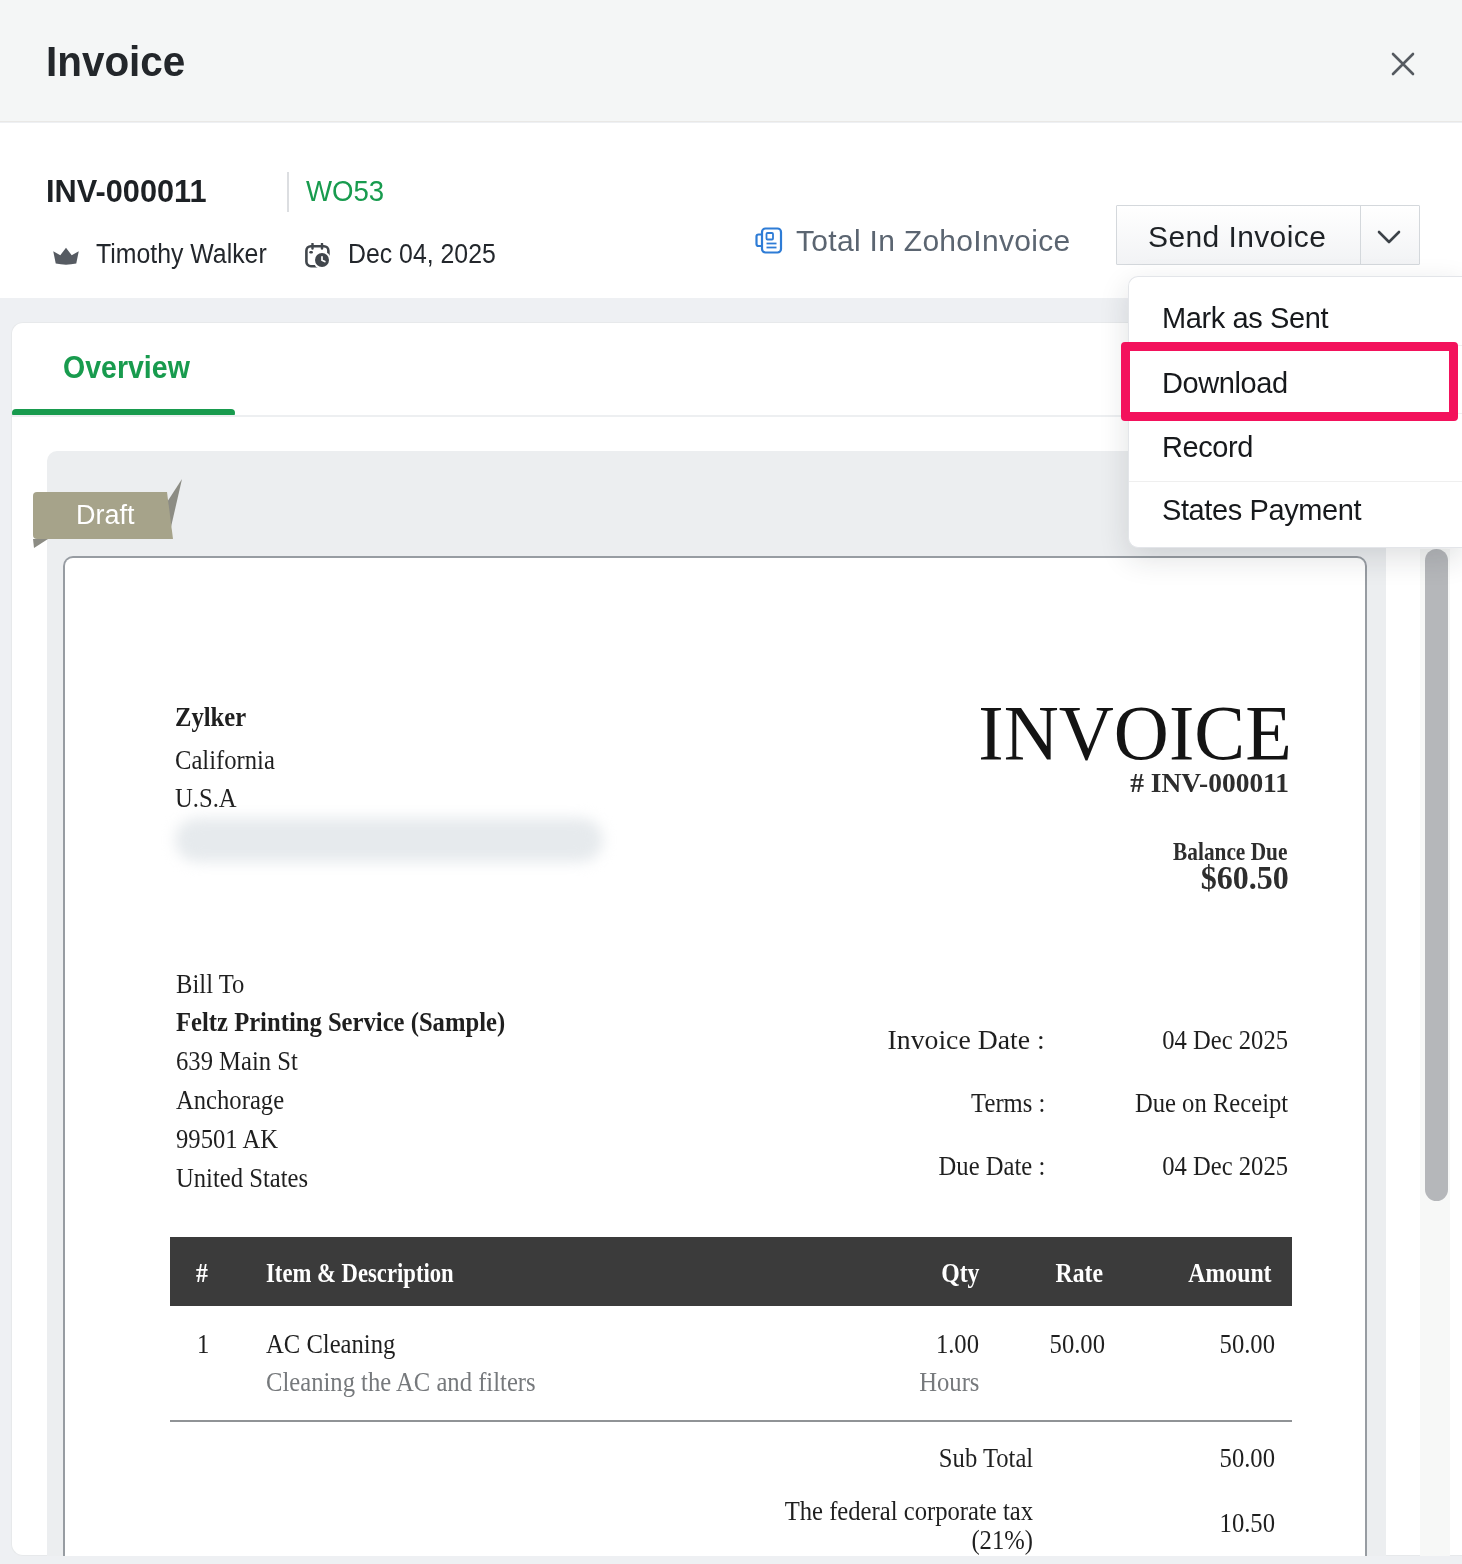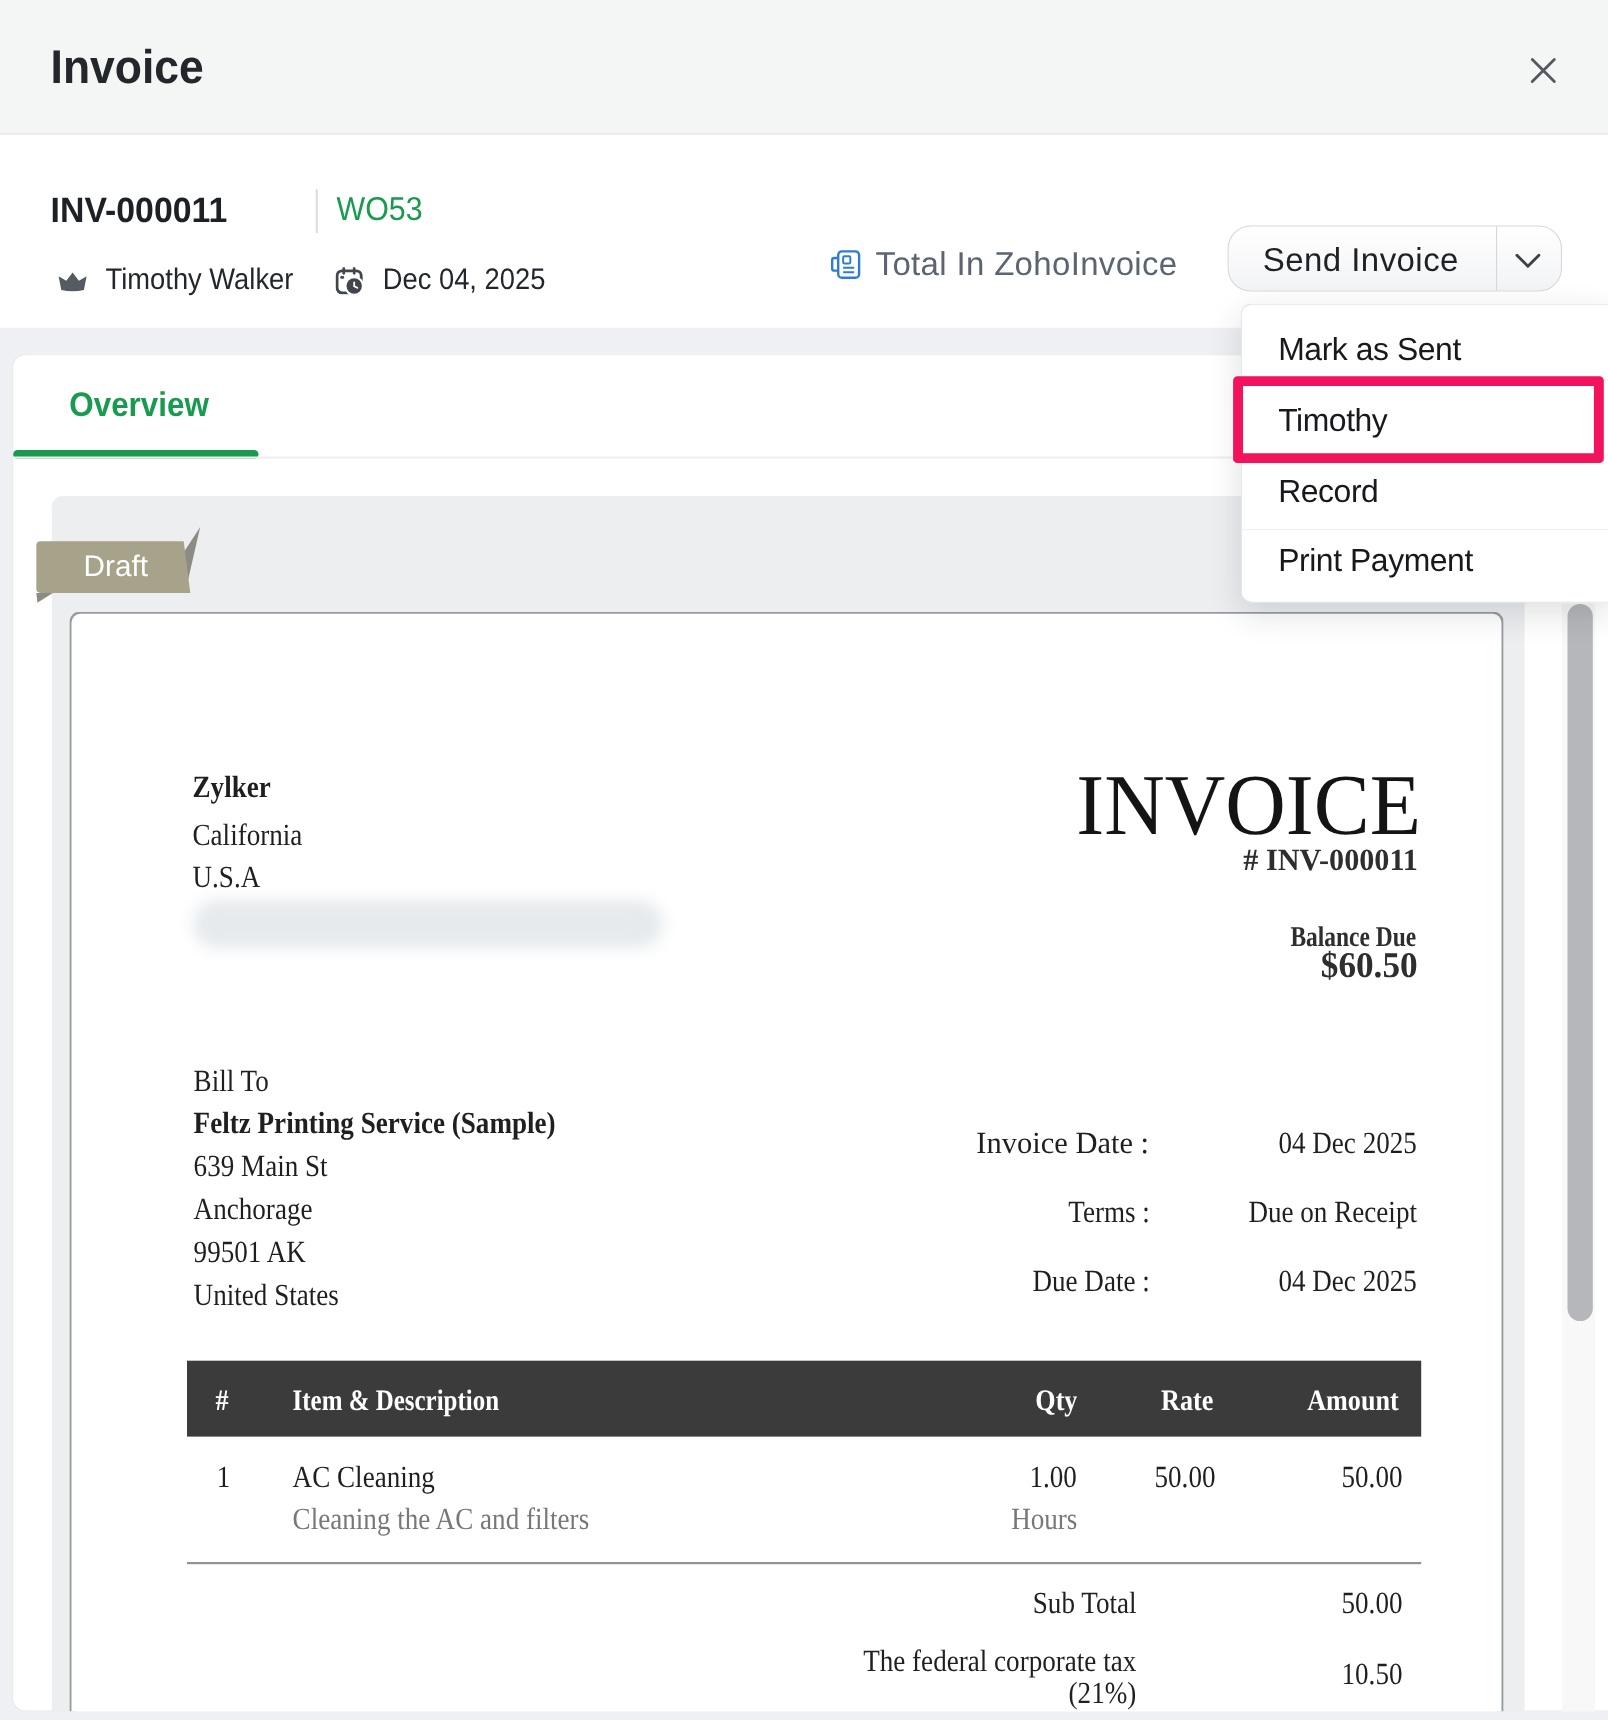--- a/index.html
+++ b/index.html
@@ -18,21 +18,21 @@
 
   .invno { left:46px; top:175px; font-size:32px; font-weight:700; color:#1d2125; transform:scaleX(.96); transform-origin:left top; }
   .vdiv  { left:287px; top:172px; width:2px; height:40px; background:#dcdee1; }
   .wo    { left:306px; top:176px; font-size:30px; font-weight:500; color:#189b4e; transform:scaleX(.92); transform-origin:left top; }
   .tw    { left:96px;  top:241px; font-size:27px; color:#23272c; transform:scaleX(.92); transform-origin:left top; }
   .dt    { left:348px; top:241px; font-size:27px; color:#23272c; transform:scaleX(.92); transform-origin:left top; }
   .openz { left:796px; top:226px; font-size:30px; color:#5b6571; letter-spacing:.3px; }
 
   
   .sendbtn { position:absolute; left:1116px; top:205px; width:304px; height:60px;
-             background:linear-gradient(#ffffff,#f2f3f5); border:1px solid #d4d8dc; border-radius:21px; }
+             background:linear-gradient(#ffffff,#f2f3f5); border:1px solid #d4d8dc; border-radius:1px; }
   .sendbtn .lbl { position:absolute; left:31px; top:14px; font-size:30px; color:#1e2226; letter-spacing:.4px; }
   .sendbtn .sep { position:absolute; right:58px; top:0; width:1px; height:58px; background:#d4d8dc; }
 
   
   .panel { position:absolute; left:11px; top:322px; width:1451px; height:1234px;
            background:#ffffff; border:1px solid #e7e9eb; border-right:none;
            border-radius:12px 0 0 12px; }
   .ovw   { left:63px; top:352px; font-size:31px; font-weight:700; color:#189b4e; transform:scaleX(.92); transform-origin:left top; }
   .tabline { left:12px; top:409px; width:223px; height:8px; background:#189b4e; border-radius:4px; }
   .tabborder { left:12px; top:415px; width:1450px; height:2px; background:#edeff1; }
@@ -174,19 +174,19 @@
   <div class="abs p26 pr" style="right:187px; top:1444px;">50.00</div>
   <div class="abs p26 pr right" style="right:429px; top:1496px; line-height:29px; white-space:normal; width:300px;">The federal corporate tax<br>(21%)</div>
   <div class="abs p26 pr" style="right:187px; top:1509px;">10.50</div>
 
   <div class="abs" style="left:1420px; top:549px; width:30px; height:1007px; background:#f7f8f7;"></div>
   <div class="abs sbar"></div>
 
   <div class="menu">
     <div class="mi" style="top:27px;">Mark as Sent</div>
     <div class="msep" style="top:68px;"></div>
-    <div class="mi" style="top:92px;">Timothy</div>
+    <div class="mi" style="top:92px;">Download</div>
     <div class="msep" style="top:136px;"></div>
     <div class="mi" style="top:156px;">Record</div>
     <div class="msep" style="top:204px;"></div>
-    <div class="mi" style="top:219px;">Print Payment</div>
+    <div class="mi" style="top:219px;">States Payment</div>
   </div>
   <div class="redbox"></div>
 
 </body></html>

